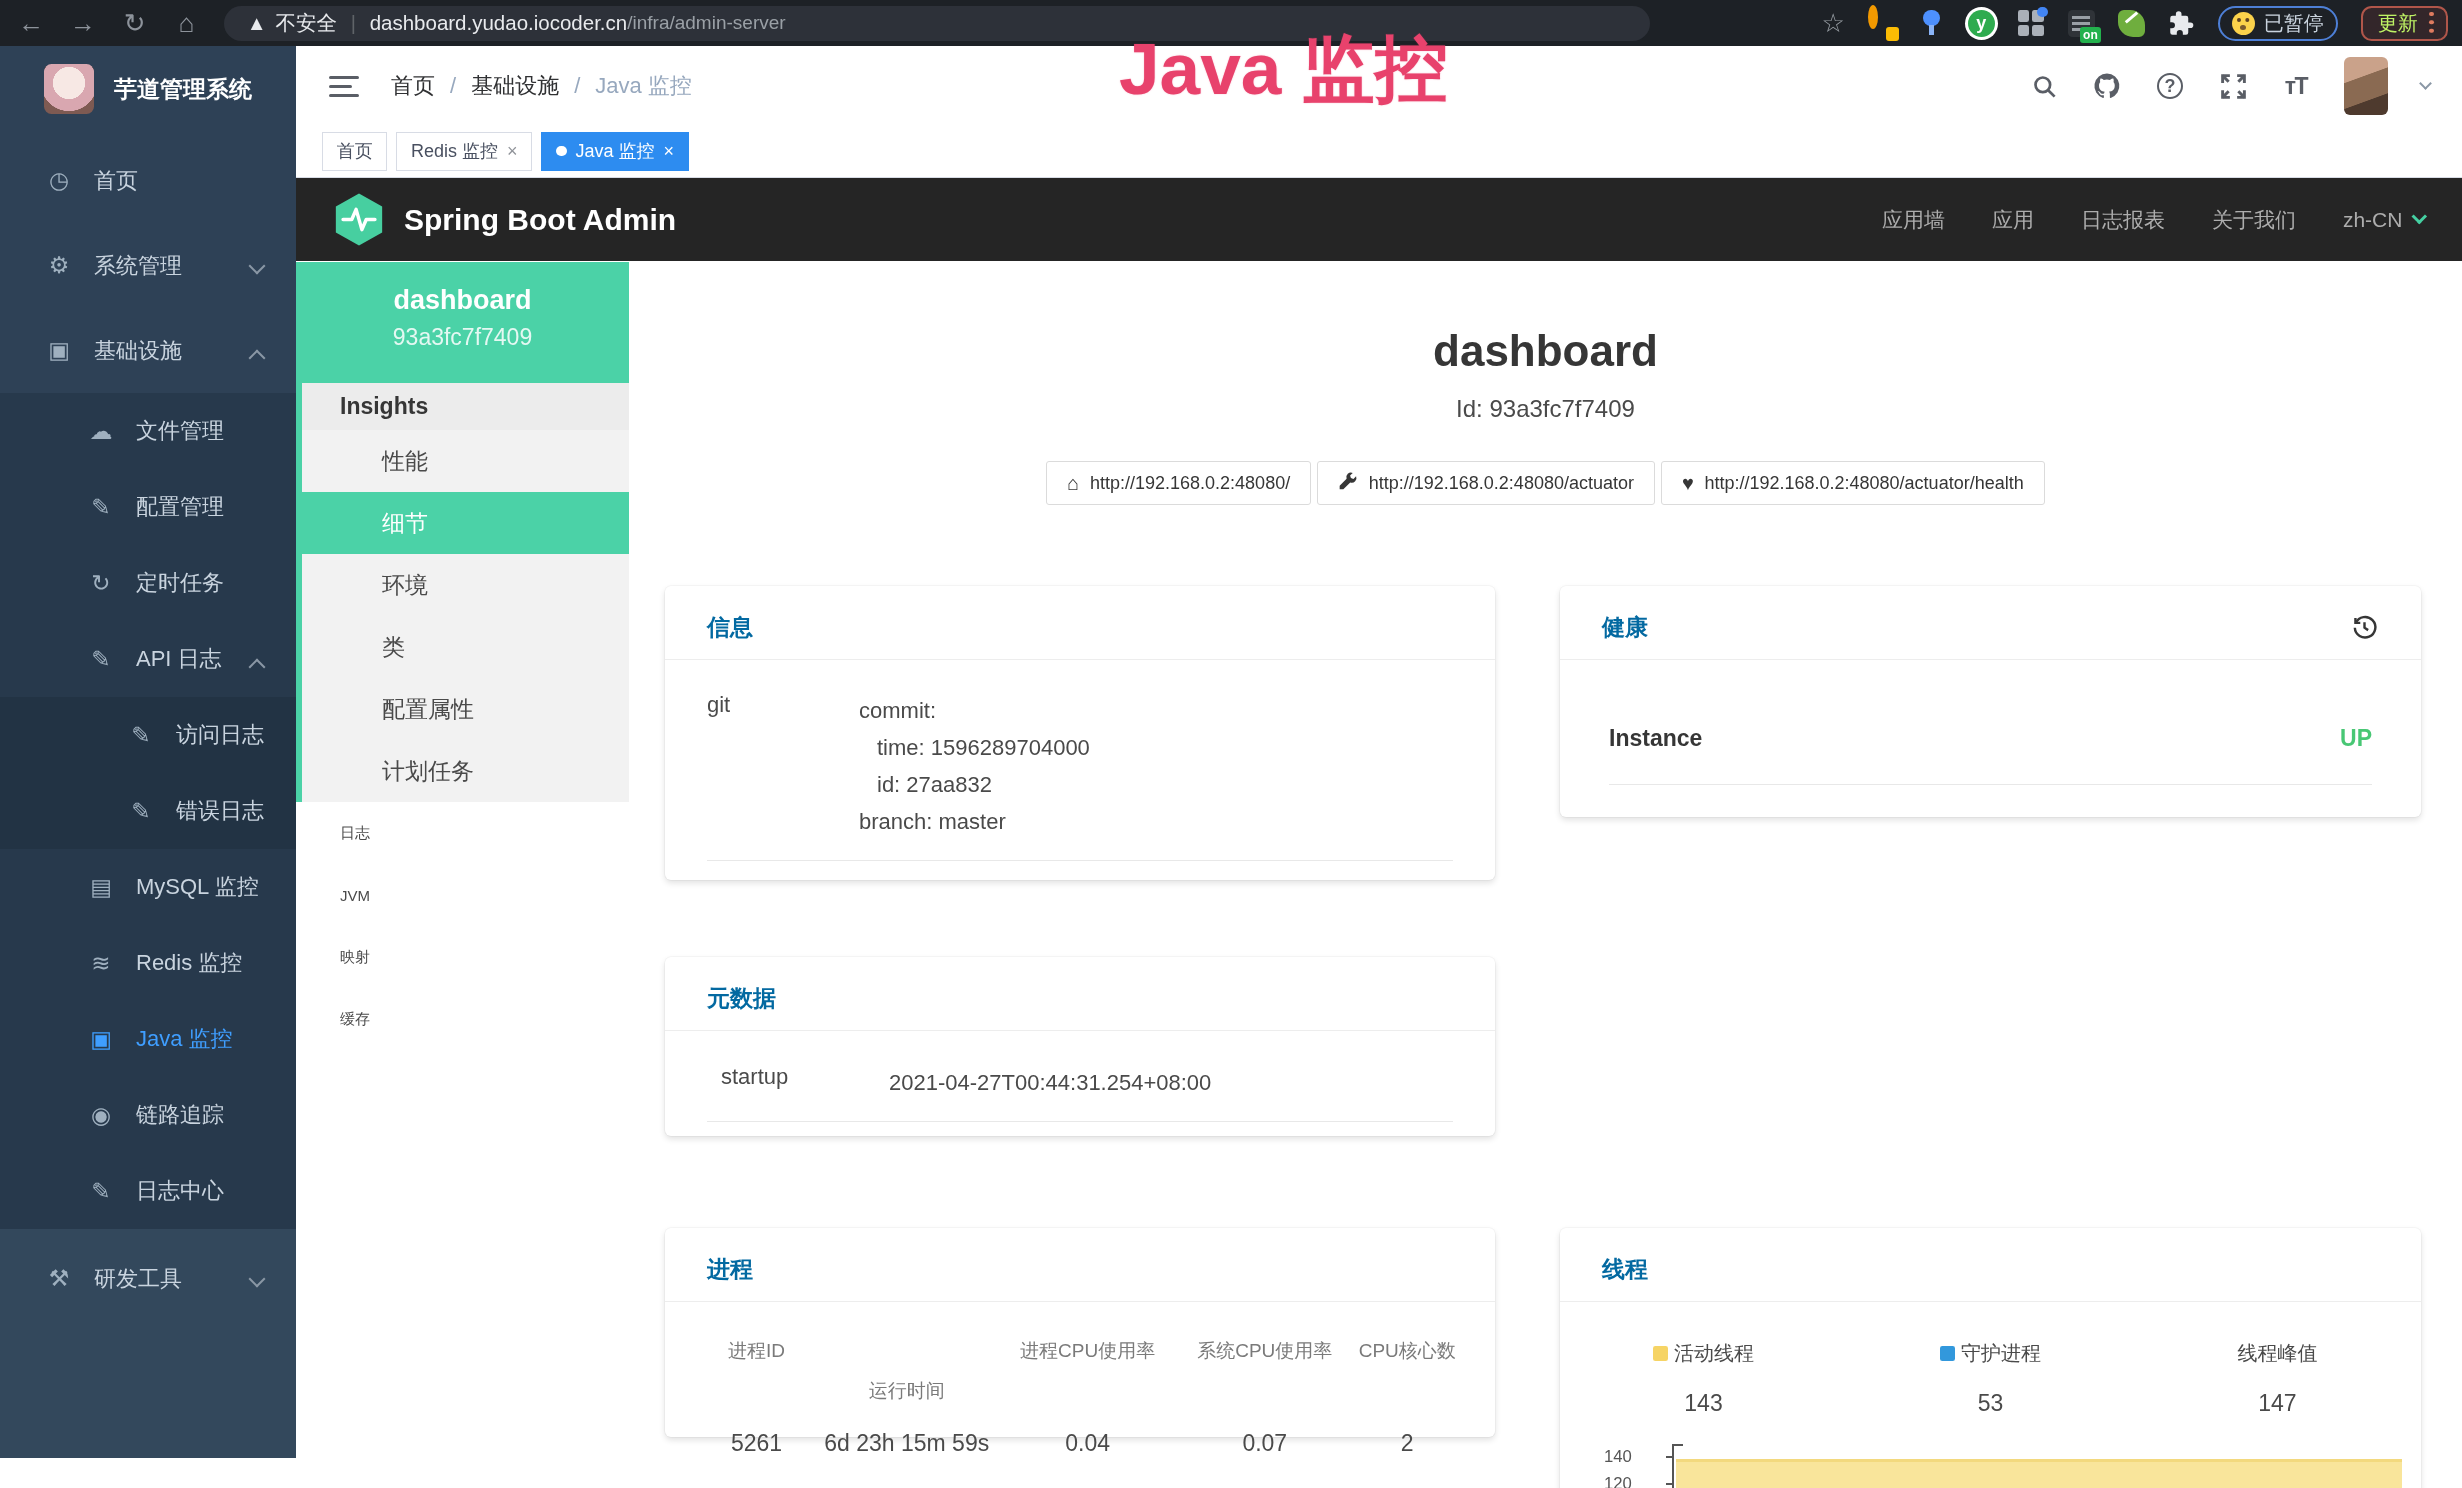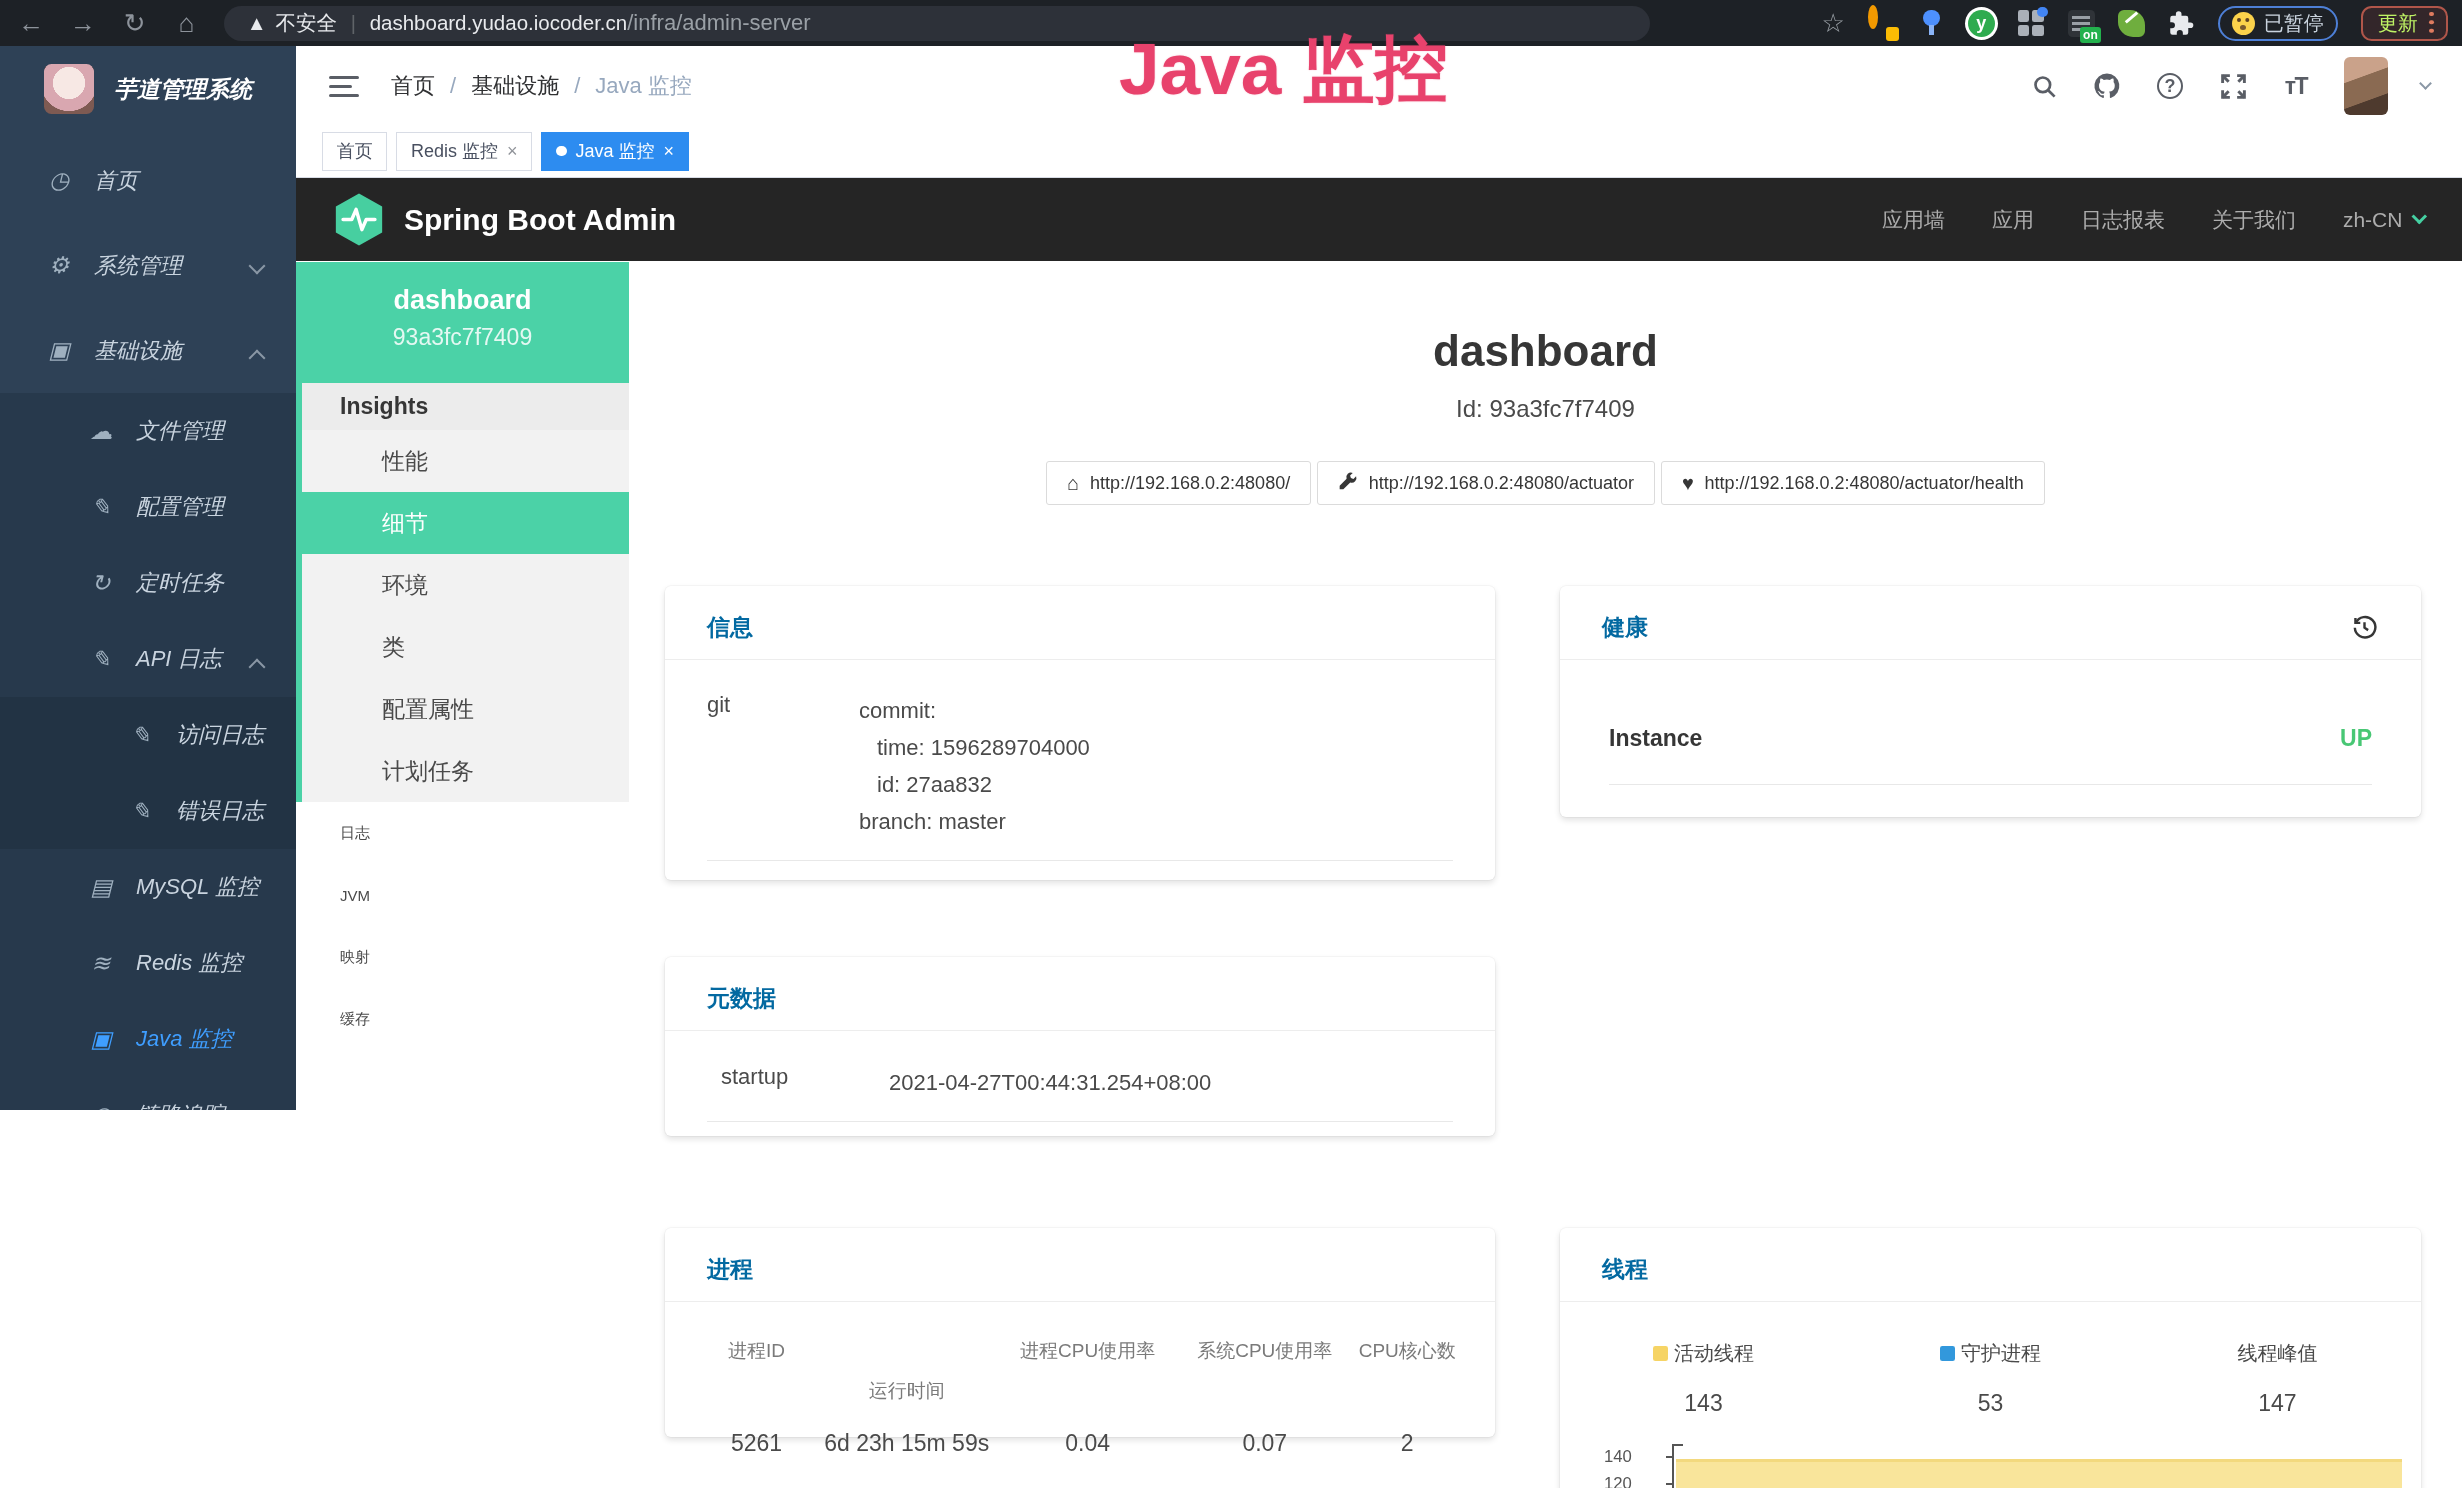--- a/index.html
+++ b/index.html
@@ -9,21 +9,21 @@
 
 
 .chrome { position:absolute; left:0; top:0; width:2462px; height:46px; background:#1d2126; display:flex; align-items:center; color:#9aa0a6; }
 .nav-ic { font-size:26px; line-height:46px; width:35px; text-align:center; color:#8d939b; cursor:pointer; }
 .nav-group { display:flex; gap:16.7px; margin-left:13.7px; align-items:center; }
 .url-pill { background:#2d3139; border-radius:21px; height:35px; margin-left:20px; display:flex; align-items:center; padding:0 23px; width:1426px; }
 .warn-ic { font-size:20px; color:#e8eaed; margin-right:9px; }
 .sec-label { color:#e8eaed; font-size:20.5px; }
 .url-sep { color:#5f6368; margin:0 13.7px; font-size:20px; }
 .url-domain { color:#e8eaed; font-size:20.5px; }
-.url-path { color:#9aa0a6; font-size:22px; }
+.url-path { color:#9aa0a6; font-size:19px; }
 .chrome-right { margin-left:auto; display:flex; align-items:center; gap:23px; margin-right:13.7px; }
 .star-ic { font-size:26px; color:#9aa0a6; }
 .ext { width:27px; height:27px; position:relative; flex:none; }
 .ext-colab { width:26px; height:26px; border:5.3px solid #f29900; border-radius:50%; }
 .ext-colab::after { content:""; position:absolute; right:-4.6px; bottom:-4.6px; width:13.7px; height:13.7px; background:#fbbc04; border-radius:3px; }
 .ext-pin { }
 .ext-pin::before { content:""; position:absolute; left:5.3px; top:0; width:16.7px; height:16.7px; background:#4d90fe; border-radius:50%; }
 .ext-pin::after { content:""; position:absolute; left:11.4px; top:15px; width:4.6px; height:10.6px; background:#8ab4f8; }
 .ext-y { background:#2eab4f; border-radius:50%; color:#fff; font-size:18px; font-weight:bold; text-align:center; line-height:27px; box-shadow:0 0 0 3px #fff; }
 .ext-grid { display:grid; grid-template-columns:11.4px 11.4px; grid-template-rows:11.4px 11.4px; gap:3px; padding-top:0.8px; }
@@ -39,21 +39,21 @@
 .face { width:23px; height:23px; background:#fbd24b; border-radius:50%; position:relative; }
 .face::before { content:""; position:absolute; left:5.3px; top:6.8px; width:3.8px; height:3.8px; border-radius:50%; background:#5f4322; box-shadow:8.3px 0 0 #5f4322; }
 .face::after { content:""; position:absolute; left:8.3px; top:13.7px; width:6px; height:5.3px; border-radius:50%; background:#7a5a2e; }
 .paused-label { color:#c9d3de; font-size:20px; }
 .update-pill { height:35px; border:2.3px solid #b0564a; border-radius:10.6px; display:flex; align-items:center; gap:10.6px; padding:0 12px 0 15px; cursor:pointer; background:#33262a; }
 .update-label { color:#bef264; font-size:20px; }
 .kebab { width:6px; height:26px; position:relative; }
 .kebab::before { content:""; position:absolute; left:0.8px; top:1.5px; width:4.6px; height:4.6px; border-radius:50%; background:#e07b5f; box-shadow:0 8.3px 0 #e07b5f, 0 16.7px 0 #e07b5f; }
 
 
-.sidebar { position:absolute; left:0; top:46px; width:296px; height:1064px; background:#2e4156; overflow:hidden;font-style:italic; }
+.sidebar { position:absolute; left:0; top:46px; width:296px; height:1412px; background:#2e4156; overflow:hidden; }
 .logo-row { display:flex; align-items:center; padding:18px 0 15px 44px; }
 .logo-img { width:50px; height:50px; border-radius:7.6px; background:radial-gradient(circle at 50% 38%, #f7e8e4 0 40%, #d9a7b0 41% 70%, #7e5a52 71%); flex:none; }
 .logo-title { color:#fff; font-size:23px; font-weight:bold; margin-left:20px; white-space:nowrap; }
 .menu { margin-top:9px; }
 .mi { display:flex; align-items:center; position:relative; color:#c9d4df; font-size:22px; cursor:pointer; }
 .mi .ic { width:30px; font-size:23px; color:#9fb0bf; margin-right:20px; text-align:center; flex:none; }
 .mi.l1 { height:85px; padding-left:44px; }
 .mi.l2 { height:76px; padding-left:86px; }
 .mi.l3 { height:76px; padding-left:126px; }
 .submenu { background:#27394c; }

